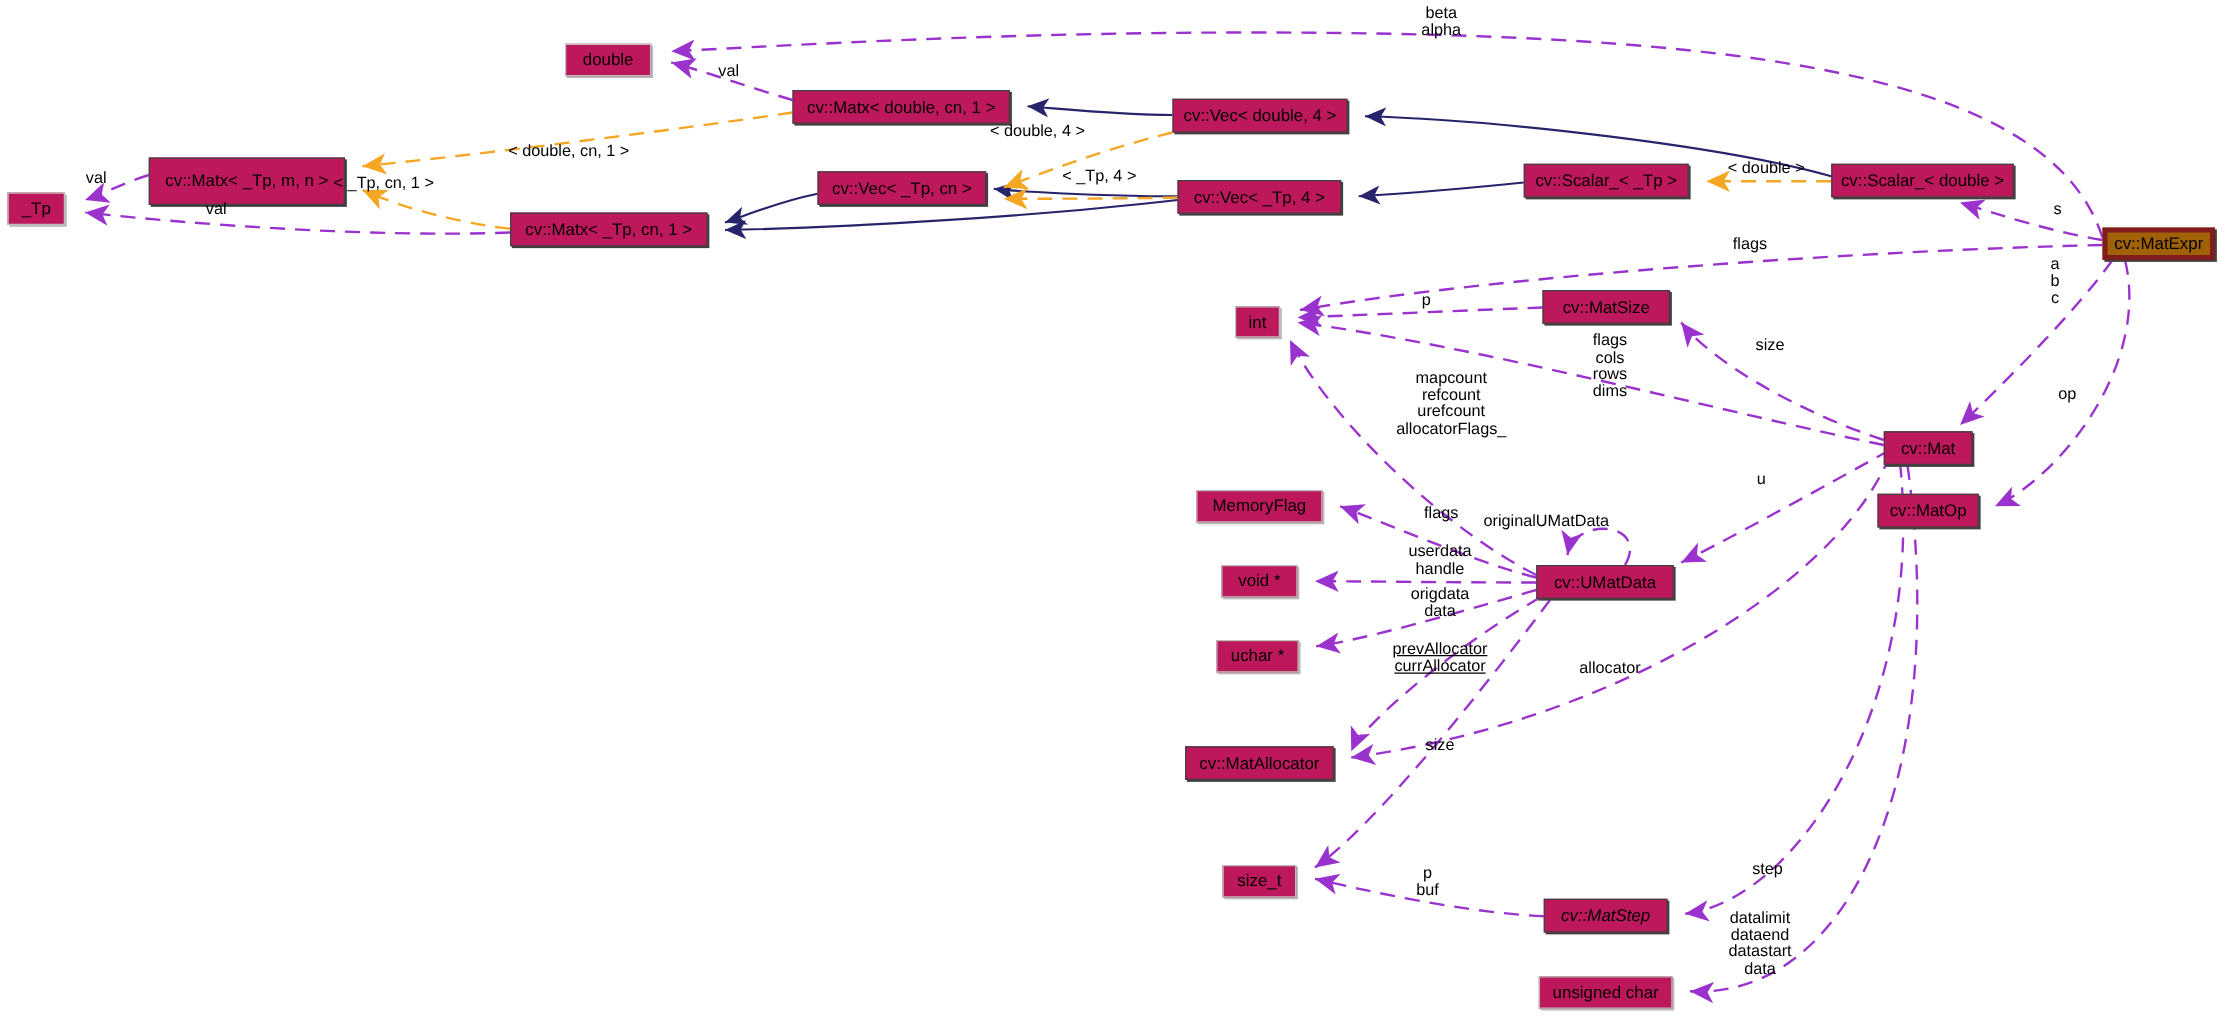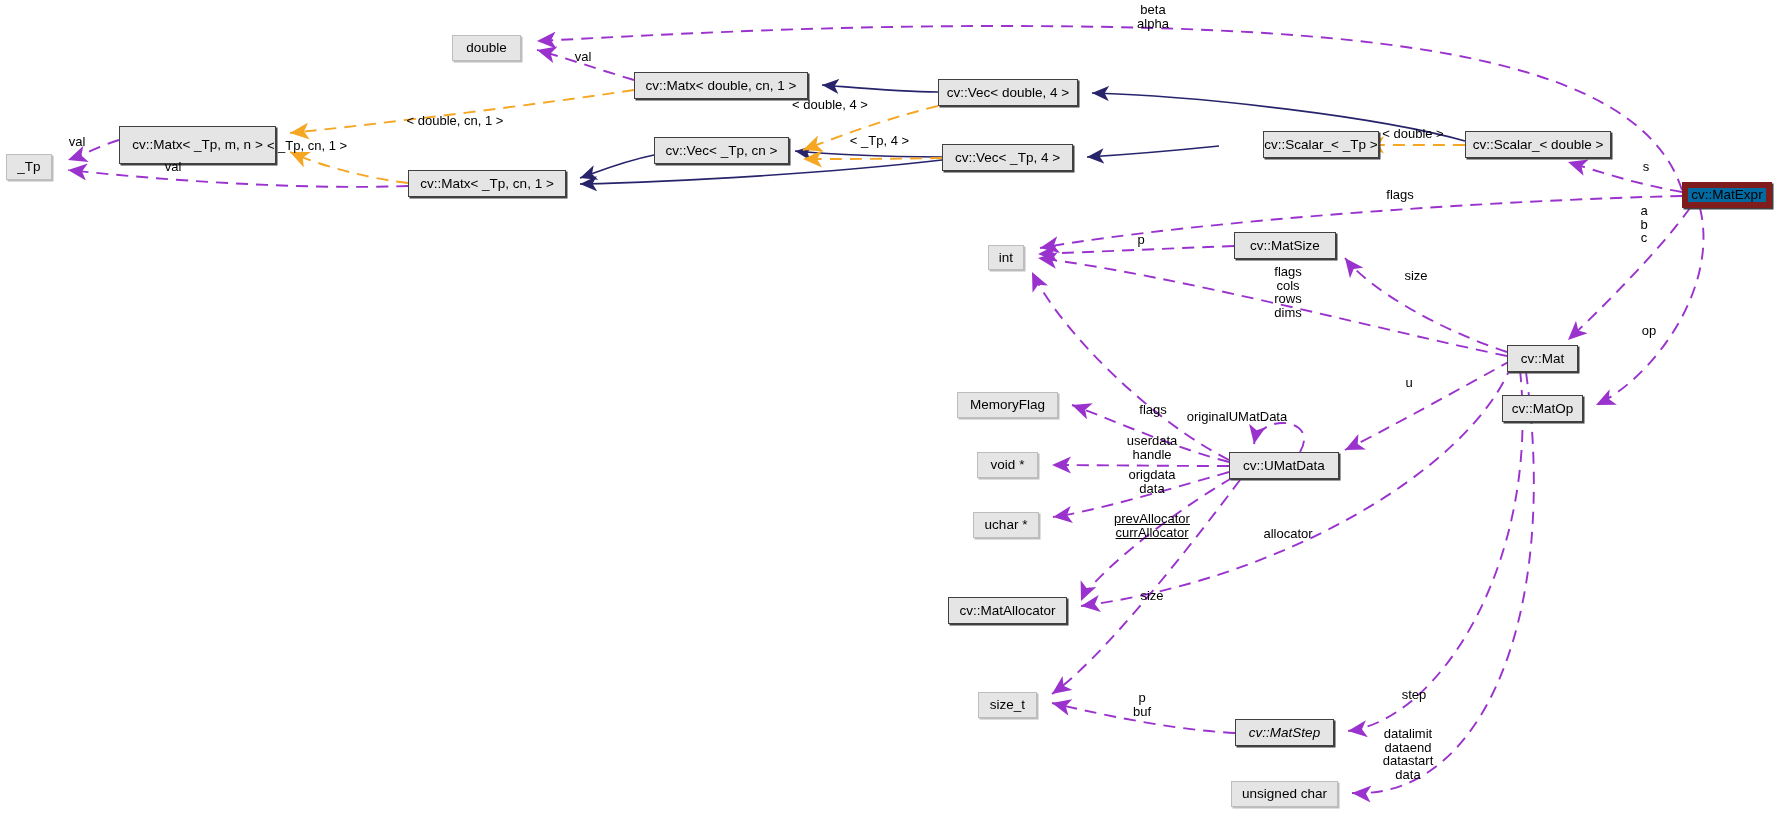--- a/index.html
+++ b/index.html
@@ -1,24 +1,24 @@
 <!DOCTYPE html>
 <html><head>
 <meta charset="utf-8">
 <style>
   html,body{margin:0;padding:0;background:#ffffff;}
   #canvas{position:relative;width:1781px;height:817px;background:#ffffff;
           font-family:"Liberation Sans","DejaVu Sans",sans-serif;overflow:hidden;}
   svg#edges{position:absolute;left:0;top:0;width:1781px;height:817px;}
   .node{position:absolute;box-sizing:border-box;display:flex;align-items:center;
-        justify-content:center;white-space:nowrap;background:#e5e5e5;
+        justify-content:center;white-space:nowrap;background:#be185d;
         font-size:13.5px;color:#000000;line-height:1;}
   .node.dark{border:1px solid #404040;box-shadow:1.5px 1.5px 0 0 #404040;}
   .node.light{border:1px solid #bdbdbd;box-shadow:1.5px 1.5px 0 0 #bdbdbd;}
-  .node.focus{background:#0369a1;border:6px solid #7f1d1d;box-shadow:1.5px 1.5px 0 0 #404040;}
+  .node.focus{background:#a16207;border:4px solid #7f1d1d;box-shadow:1.5px 1.5px 0 0 #404040;}
   .elabel{position:absolute;font-size:13px;color:#000000;white-space:pre;
           line-height:13.5px;text-align:center;}
 </style>
 </head>
 <body>
 
 <div id="canvas">
 
   <svg id="edges" viewBox="0 0 1781 817" xmlns="http://www.w3.org/2000/svg">
     <defs>
@@ -101,21 +101,21 @@
   </svg>
 
   <div class="node light" style="left:6px;top:154px;width:46px;height:26px;">_Tp</div>
   <div class="node dark" style="left:119px;top:126px;width:157px;height:38px;">cv::Matx&lt; _Tp, m, n &gt;</div>
   <div class="node light" style="left:452px;top:35px;width:69px;height:26px;">double</div>
   <div class="node dark" style="left:408px;top:170px;width:158px;height:27px;">cv::Matx&lt; _Tp, cn, 1 &gt;</div>
   <div class="node dark" style="left:634px;top:72px;width:174px;height:27px;">cv::Matx&lt; double, cn, 1 &gt;</div>
   <div class="node dark" style="left:654px;top:137px;width:135px;height:27px;">cv::Vec&lt; _Tp, cn &gt;</div>
   <div class="node dark" style="left:938px;top:79px;width:140px;height:27px;">cv::Vec&lt; double, 4 &gt;</div>
   <div class="node dark" style="left:942px;top:144px;width:131px;height:27px;">cv::Vec&lt; _Tp, 4 &gt;</div>
-  <div class="node dark" style="left:1219px;top:131px;width:116px;height:27px;margin-left:44px;">cv::Scalar_&lt; _Tp &gt;</div>
+  <div class="node dark" style="left:1219px;top:131px;width:132px;height:27px;">cv::Scalar_&lt; _Tp &gt;</div>
   <div class="node dark" style="left:1465px;top:131px;width:146px;height:27px;">cv::Scalar_&lt; double &gt;</div>
   <div class="node focus" style="left:1682px;top:182px;width:90px;height:26px;">cv::MatExpr</div>
   <div class="node light" style="left:988px;top:245px;width:36px;height:25px;">int</div>
   <div class="node dark" style="left:1234px;top:232px;width:102px;height:27px;">cv::MatSize</div>
   <div class="node dark" style="left:1507px;top:345px;width:71px;height:27px;">cv::Mat</div>
   <div class="node dark" style="left:1502px;top:395px;width:81px;height:27px;">cv::MatOp</div>
   <div class="node light" style="left:957px;top:392px;width:101px;height:26px;">MemoryFlag</div>
   <div class="node light" style="left:977px;top:452px;width:61px;height:26px;">void *</div>
   <div class="node dark" style="left:1229px;top:452px;width:110px;height:27px;">cv::UMatData</div>
   <div class="node light" style="left:973px;top:512px;width:66px;height:26px;">uchar *</div>
@@ -138,21 +138,25 @@
   <div class="elabel" style="left:1370px;top:188px;width:60px;">flags</div>
   <div class="elabel" style="left:1634px;top:204px;width:20px;">a
 b
 c</div>
   <div class="elabel" style="left:1131px;top:233px;width:20px;">p</div>
   <div class="elabel" style="left:1386px;top:269px;width:60px;">size</div>
   <div class="elabel" style="left:1258px;top:265px;width:60px;">flags
 cols
 rows
 dims</div>
-  <div class="elabel" style="left:1637px;top:324px;width:24px;">op</div>
+  <div class="elabel" style="left:1093px;top:295px;width:136px;">mapcount
+refcount
+urefcount
+allocatorFlags_</div>
+  <div class="elabel" style="left:1637px;top:308px;width:24px;text-align:right;">op</div>
   <div class="elabel" style="left:1399px;top:376px;width:20px;">u</div>
   <div class="elabel" style="left:1152px;top:410px;width:170px;">originalUMatData</div>
   <div class="elabel" style="left:1123px;top:403px;width:60px;">flags</div>
   <div class="elabel" style="left:1104px;top:434px;width:96px;">userdata
 handle</div>
   <div class="elabel" style="left:1104px;top:468px;width:96px;">origdata
 data</div>
   <div class="elabel" style="left:1088px;top:512px;width:128px;text-decoration:underline;">prevAllocator
 currAllocator</div>
   <div class="elabel" style="left:1243px;top:527px;width:90px;">allocator</div>

